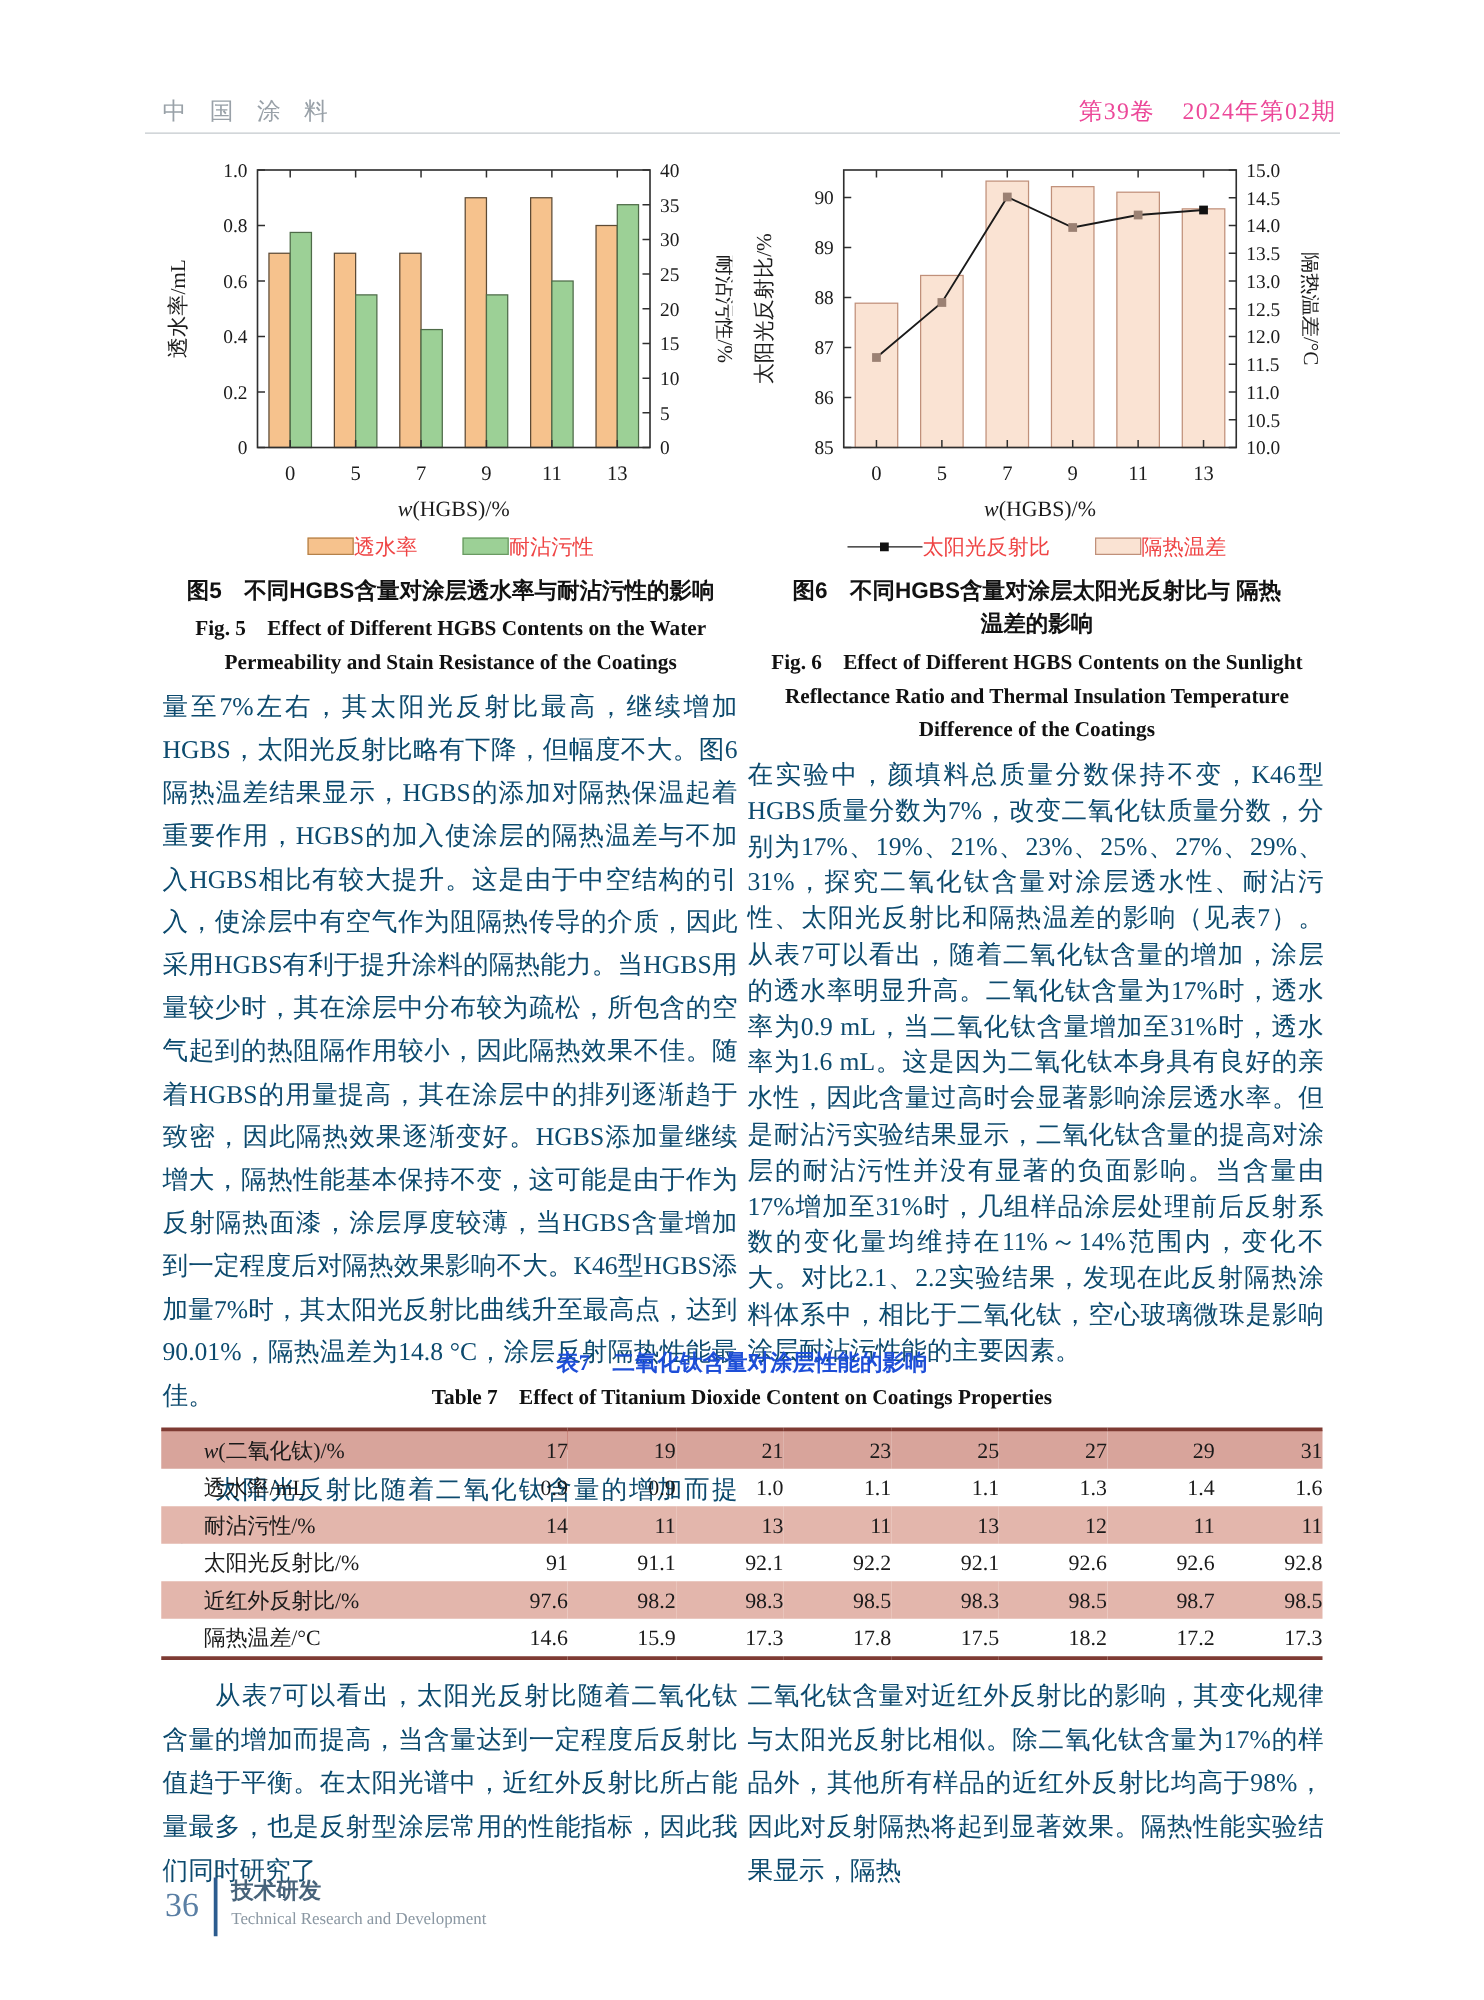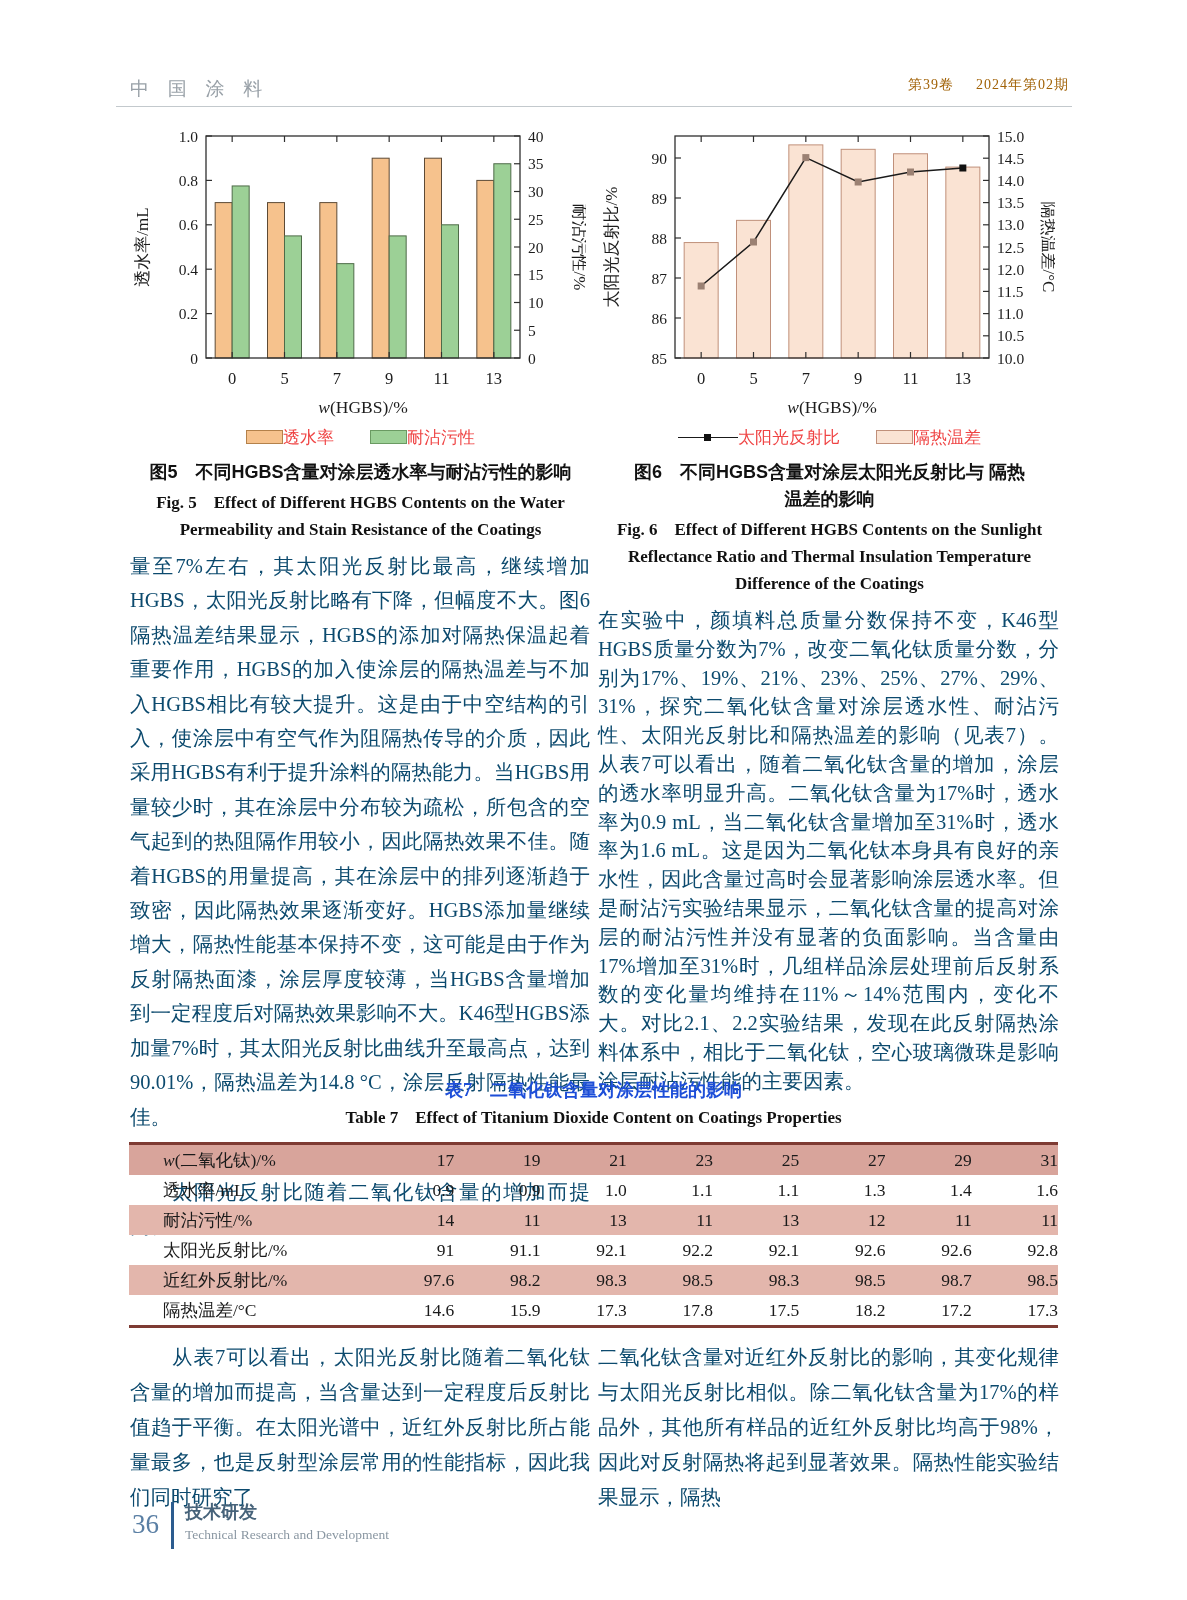--- a/index.html
+++ b/index.html
@@ -4,21 +4,21 @@
 <style>
   html,body { margin:0; padding:0; background:#ffffff; }
   #page {
     position:relative; width:1187px; height:1600px; background:#ffffff;
     font-family:"Liberation Serif","DejaVu Serif",serif; color:#171717; overflow:hidden;
   }
   .abs { position:absolute; }
 
   
   .hdr-journal { left:130px; top:76px; font-size:19px; color:#99a1a8; letter-spacing:7px; }
-  .hdr-issue   { right:118px; top:76px; font-size:14px; color:#a16207; letter-spacing:1px; }
+  .hdr-issue   { right:118px; top:76px; font-size:19px; color:#ec4899; letter-spacing:1px; }
   .hdr-issue span { margin-left:22px; }
   .hdr-rule    { left:116px; top:106px; width:956px; border-top:1.5px solid #c3c9cd; height:0; }
 
   
   .figblock { position:absolute; top:126px; width:465px; }
   #fig5-block { left:128px; }
   #fig6-block { left:597px; }
   .chart-svg { display:block; }
   .legend-row { display:flex; justify-content:center; align-items:center; gap:36px; height:26px; margin-top:2px; }
   .legend-item { display:flex; align-items:center; gap:0; font-size:17px; color:#ef4444; }

